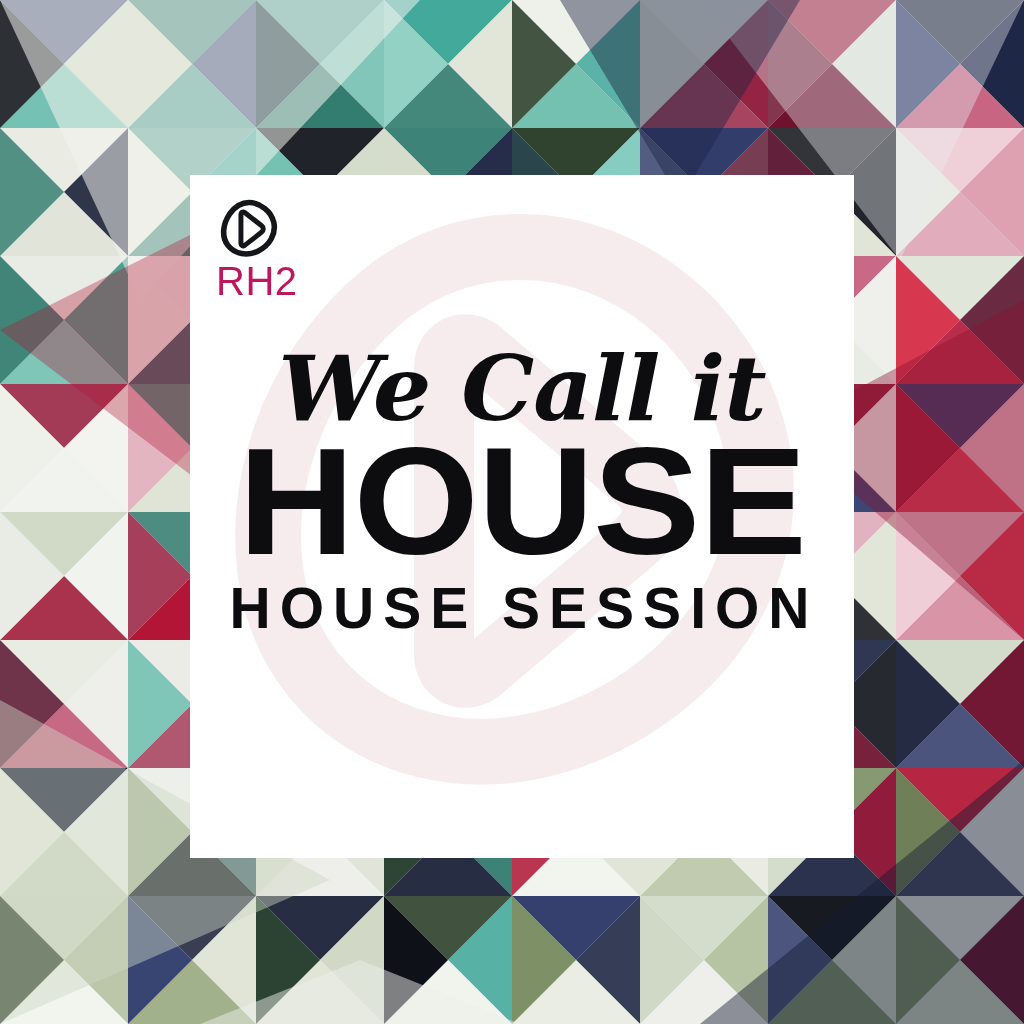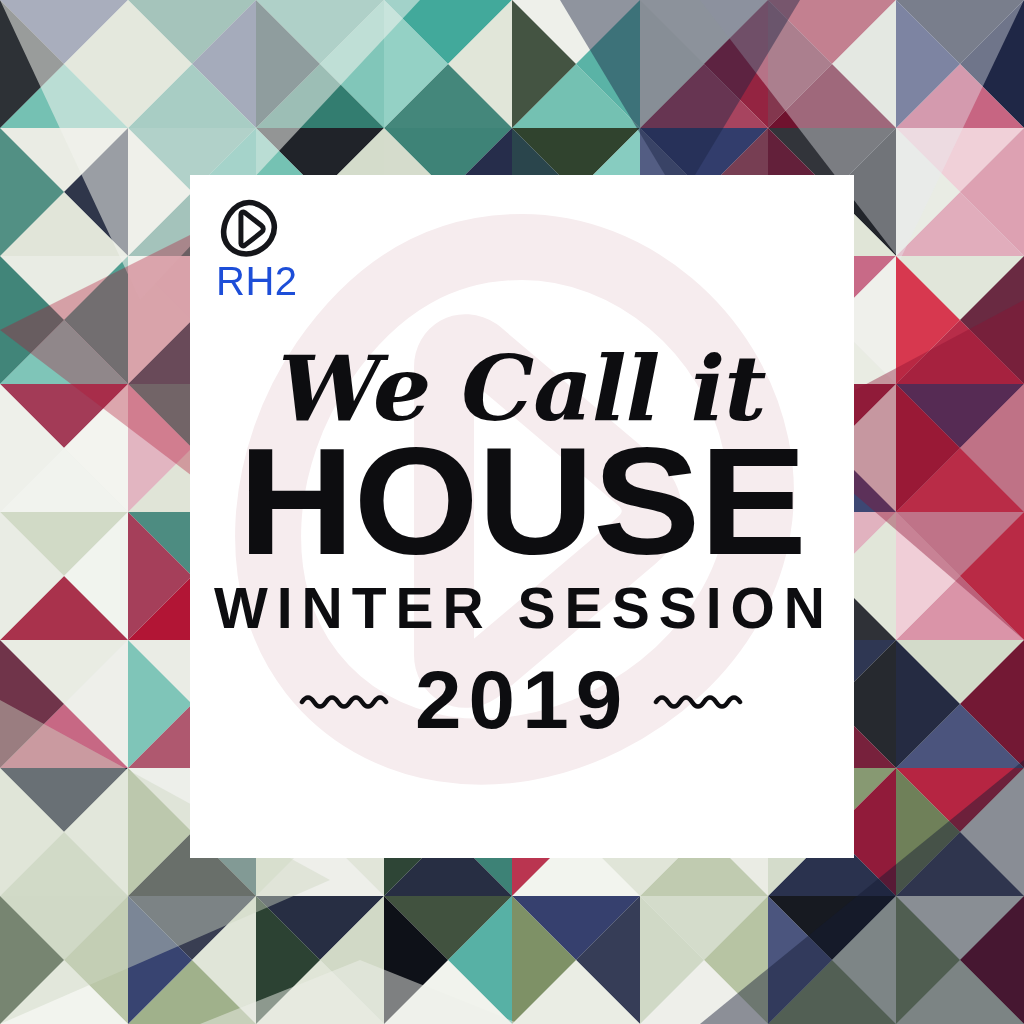--- a/index.html
+++ b/index.html
@@ -56,21 +56,21 @@
     margin-left: 6px;
   }
   #brand-wordmark {
     display: block;
     margin-top: 2px;
     margin-left: 4px;
     font-family: "Liberation Sans", sans-serif;
     font-weight: 400;
     font-size: 40px;
     letter-spacing: 0.5px;
-    color: #1d4ed8;
+    color: #be185d;
     line-height: 1;
   }
   
   #title-block {
     position: absolute;
     left: 0;
     right: 0;
     top: 169px;
     text-align: center;
     color: #0d0d10;
@@ -431,27 +431,18 @@
                  C 74 49 74 54 70 57
                  L 43 78
                  C 40 80 37 78 37 75 Z" fill="none" stroke="#15161a" stroke-width="8" stroke-linejoin="round" stroke-linecap="round"></path>
       </svg>
       <span id="brand-wordmark">RH2</span>
     </div>
 
     <div id="title-block">
       <div id="title-script">We Call it</div>
       <div id="title-main">HOUSE</div>
-      <div id="title-sub">WINTER SESSION</div>
-
-      <div id="year-row">
-        <svg class="squiggle" viewBox="0 0 92 20" aria-hidden="true">
-          <path d="M3 12 Q 9 3 15 12 T 27 12 T 39 12 T 51 12 T 63 12 T 75 12 T 87 12" fill="none" stroke="#0d0d10" stroke-width="4.5" stroke-linecap="round"></path>
-        </svg>
-        <span id="year-text">2019</span>
-        <svg class="squiggle" viewBox="0 0 92 20" aria-hidden="true">
-          <path d="M3 12 Q 9 3 15 12 T 27 12 T 39 12 T 51 12 T 63 12 T 75 12 T 87 12" fill="none" stroke="#0d0d10" stroke-width="4.5" stroke-linecap="round"></path>
-        </svg>
-      </div>
+      <div id="title-sub">HOUSE SESSION</div>
+
     </div>
 
   </div>
 </div>
 
 </body></html>

